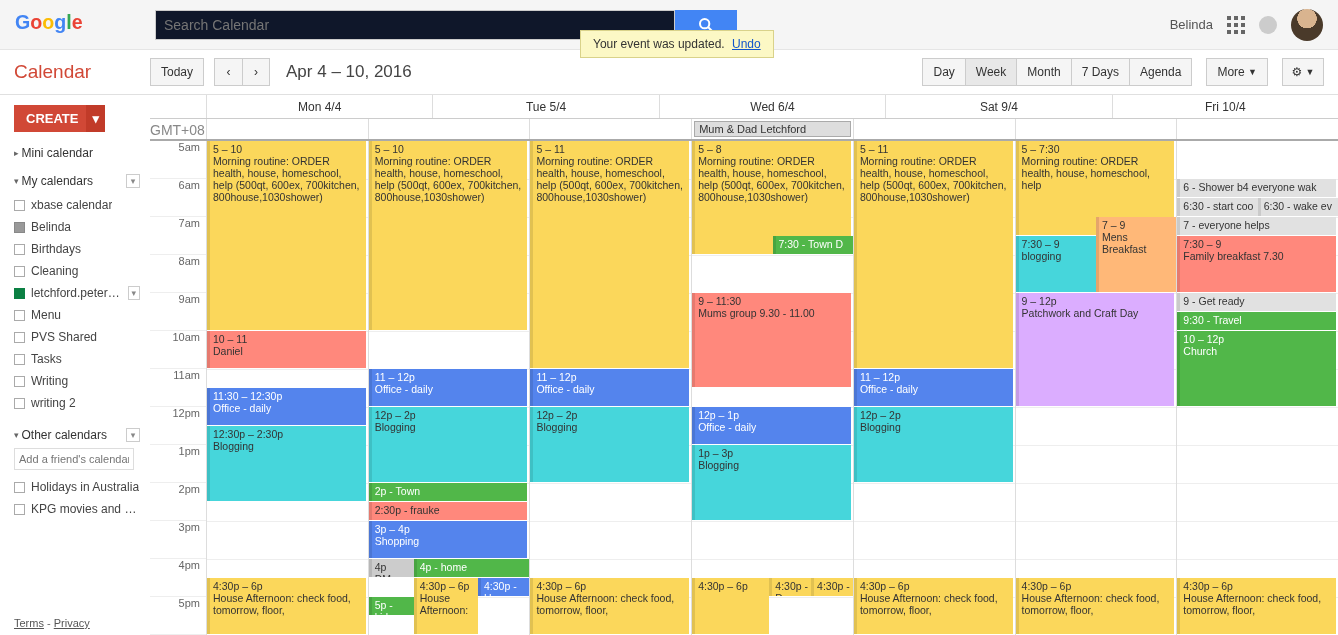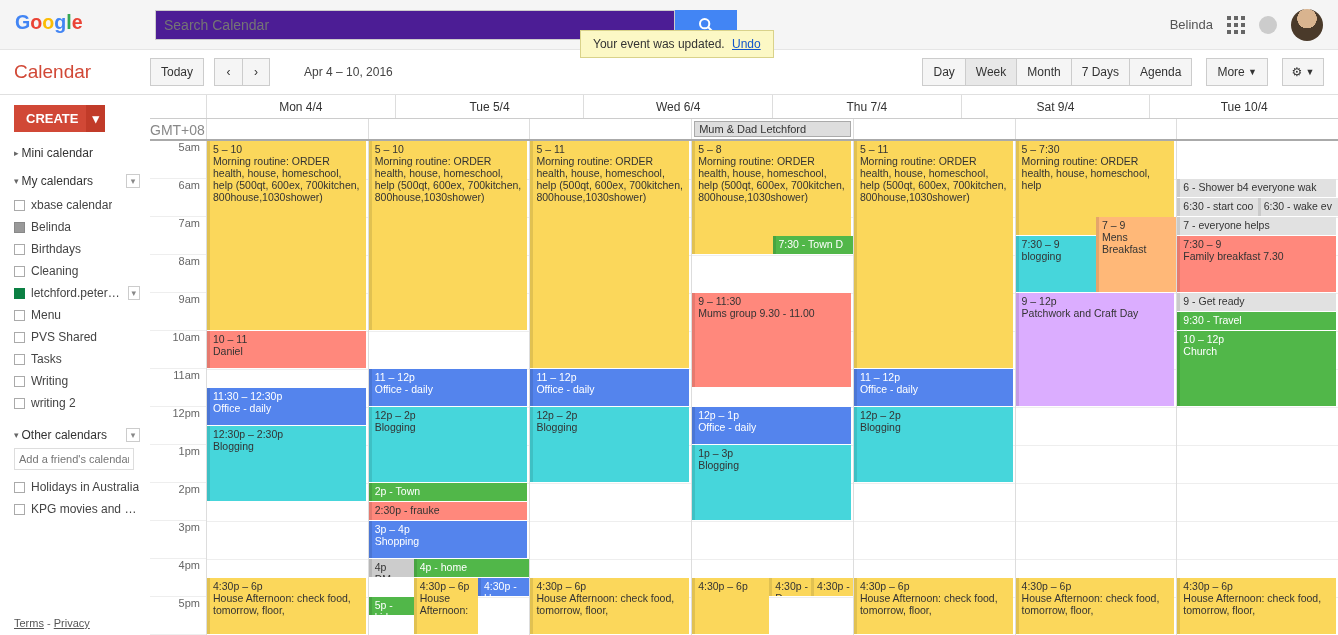--- a/index.html
+++ b/index.html
@@ -3,39 +3,39 @@
 <meta charset="utf-8">
 <style>
 * { box-sizing: border-box; margin: 0; padding: 0; }
 body { font-family: Arial, sans-serif; font-size: 13px; color: #333; background: #fff; width: 1338px; height: 635px; overflow: hidden; }
 
 
 .topbar { height: 50px; background: #f5f5f5; border-bottom: 1px solid #e5e5e5; display: flex; align-items: center; padding: 0 15px; position: relative; }
 .logo { width: 92px; height: 30px; display: flex; align-items: center; }
 .logo svg { width: 92px; }
 .searchwrap { margin-left: 48px; display: flex; align-items: center; }
-.searchbox { width: 520px; height: 30px; background: #4c1d95; border: 1px solid #ccc; padding: 0 8px; font-size: 14px; color: #888; }
+.searchbox { width: 520px; height: 30px; background: #0f172a; border: 1px solid #ccc; padding: 0 8px; font-size: 14px; color: #888; }
 .searchbtn { width: 62px; height: 30px; background: #4285f4; border: none; display:flex; align-items:center; justify-content:center; cursor:pointer; }
 .toast { position: absolute; left: 580px; top: 30px; background: #fcf8c5; border: 1px solid #d9d28a; padding: 6px 12px; font-size: 12px; z-index: 50; }
 .toast a { color: #15c; text-decoration: underline; margin-left: 4px; cursor:pointer; }
 .topright { margin-left: auto; display: flex; align-items: center; gap: 14px; }
 .username { font-size: 13px; color: #555; }
 .appsicon { width: 18px; height: 18px; display:grid; grid-template-columns:repeat(3,4px); grid-template-rows:repeat(3,4px); gap:3px; cursor:pointer;}
 .appsicon span{background:#666;}
 .bell{width:18px;height:18px;border-radius:50%;background:#ccc;cursor:pointer;}
 .avatar{width:32px;height:32px;border-radius:50%;background:#8a5a3a;cursor:pointer;background:radial-gradient(circle at 50% 30%, #d9b48f 35%, #4a3a2a 36%);}
 
 
 .toolbar { height: 45px; border-bottom: 1px solid #e0e0e0; display: flex; align-items: center; padding: 0 14px 0 0; }
 .apptitle { width: 150px; padding-left: 14px; font-size: 19px; color: #d14836; }
 .tbutton { height: 28px; padding: 0 10px; background: #f5f5f5; border: 1px solid #ccc; font-size: 12px; display:flex; align-items:center; cursor:pointer; }
 .navarrows { display:flex; margin-left: 10px; }
 .navarrows .tbutton { width: 28px; padding:0; justify-content:center; }
 .navarrows .tbutton:first-child{border-right:none;}
-.daterange { margin-left: 34px; font-size: 12px; color: #444; }
+.daterange { margin-left: 16px; font-size: 17px; color: #444; }
 .viewswitch { margin-left: auto; display:flex; }
 .viewswitch .tbutton{border-right:none;}
 .viewswitch .tbutton:last-child{border-right:1px solid #ccc;}
 .viewswitch .active{background:#e8e8e8;}
 .morebtn{margin-left:14px;}
 .gear{margin-left:14px;width:42px;justify-content:center;}
 
 
 .sidebar { position:absolute; top:95px; left:0; width:150px; height: calc(100% - 95px); padding: 10px 10px 0 14px; background:#fff; font-size:12px; }
 .createbtn { background:#d14836; color:#fff; font-weight:bold; padding:6px 12px; border:none; font-size:13px; cursor:pointer; display:flex; align-items:center; }
@@ -237,23 +237,22 @@
   </div>
 </div>
 
 <div class="calarea">
   <div class="dayheaders">
     <div class="timecol"></div>
     <div id="dayheaders" style="display:flex;flex:1;">
         <div class="daycol">Mon 4/4</div>
         <div class="daycol">Tue 5/4</div>
         <div class="daycol">Wed 6/4</div>
-        <div class="daycol">Thu 7/4</div>
         <div class="daycol">Sat 9/4</div>
-        <div class="daycol">Tue 10/4</div>
+        <div class="daycol">Fri 10/4</div>
       </div>
   </div>
   <div class="alldayrow">
     <div class="timecol tzlabel">GMT+08</div>
     <div id="alldaycells" style="display:flex;flex:1;">
         <div class="daycol"></div>
         <div class="daycol"></div>
         <div class="daycol"></div>
         <div class="daycol">
           <div class="allday-event">Mum &amp; Dad Letchford</div>

